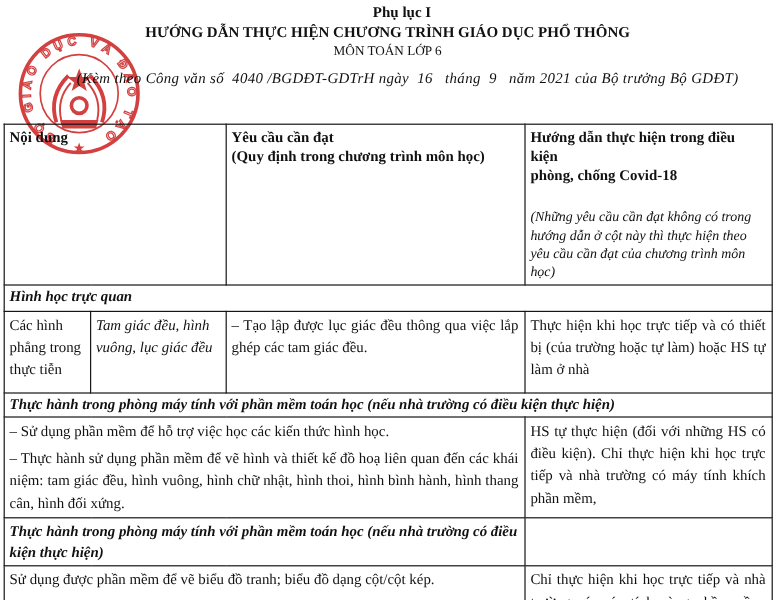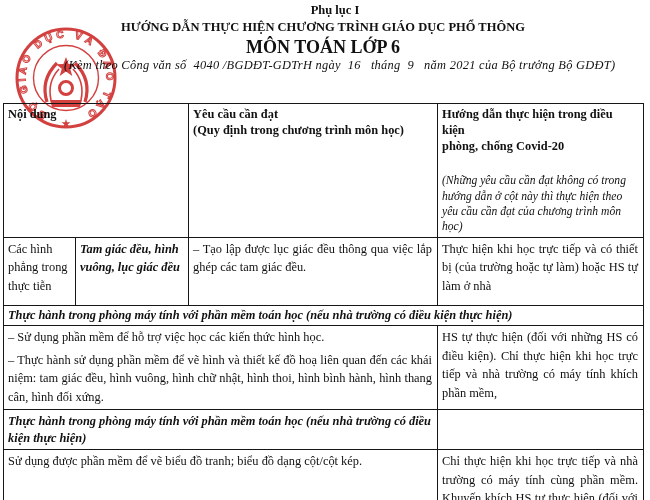--- a/index.html
+++ b/index.html
@@ -5,21 +5,21 @@
   * { margin: 0; padding: 0; box-sizing: border-box; }
   html, body { width: 650px; height: 500px; background: #ffffff; overflow: hidden; }
   body {
     position: relative;
     font-family: "Liberation Serif", "DejaVu Serif", serif;
     color: #111;
   }
   .hdr { position: absolute; left: 0; width: 646px; text-align: center; }
   .hdr-appendix  { top: 3px;  font-size: 12.5px; font-weight: bold; padding-left: 24px; }
   .hdr-title1    { top: 20px; font-size: 12.5px; font-weight: bold; }
-  .hdr-title2    { top: 37px; font-size: 18px; font-weight: bold; }
+  .hdr-title2    { top: 37px; font-size: 11px; font-weight: normal; }
   .hdr-subtitle  {
     position: absolute; top: 58px; left: 64px;
     font-size: 12.4px; font-style: italic;
     white-space: pre; letter-spacing: 0.3px;
   }
 
   
   .stamp {
     position: absolute; left: 6px; top: 18px; width: 120px; height: 120px;
     mix-blend-mode: multiply; opacity: 0.9; pointer-events: none;
@@ -40,21 +40,21 @@
   table.doc td {
     border: 1.5px solid #161616;
     vertical-align: top;
     padding: 2px 5px 2px 4px;
     overflow: hidden;
   }
   td.hcell { vertical-align: middle; text-align: left; font-weight: bold; padding: 2px 3px; line-height: 1.3; }
   .covid-note { font-weight: normal; font-style: italic; font-size: 11.6px; line-height: 1.32; margin-top: 19px; }
   td.section { font-weight: bold; font-style: italic; padding: 1px 5px; line-height: 1.25; vertical-align: middle; }
   .just { text-align: justify; }
-  .ital { font-style: italic; font-weight: bold; }
+  .ital { font-style: italic; }
   .para + .para { margin-top: 4px; }
 </style>
 </head>
 <body>
 
 <div class="hdr hdr-appendix">Phụ lục I</div>
 <div class="hdr hdr-title1">HƯỚNG DẪN THỰC HIỆN CHƯƠNG TRÌNH GIÁO DỤC PHỔ THÔNG</div>
 <div class="hdr hdr-title2">MÔN TOÁN LỚP 6</div>
 <div class="hdr-subtitle">(Kèm theo Công văn số  4040 /BGDĐT-GDTrH ngày  16   tháng  9   năm 2021 của Bộ trưởng Bộ GDĐT)</div>
 
@@ -92,25 +92,28 @@
       <tr style="height:90px">
     <td class="hcell" colspan="2">
       <span>Nội dung</span>
     </td>
     <td class="hcell">
       <div>Yêu cầu cần đạt</div>
       <div>(Quy định trong chương trình môn học)</div>
     </td>
     <td class="hcell">
       <div>Hướng dẫn thực hiện trong điều kiện</div>
-      <div>phòng, chống Covid-20</div>
+      <div>phòng, chống Covid-18</div>
       <div class="covid-note">(Những yêu cầu cần đạt không có trong hướng dẫn ở cột này thì thực hiện theo yêu cầu cần đạt của chương trình môn học)</div>
     </td>
   </tr>
 
+  <tr style="height:22px">
+    <td class="section" colspan="4">Hình học trực quan</td>
+  </tr>
 
   <tr style="height:68px">
     <td>Các hình phẳng trong thực tiễn</td>
     <td class="ital">Tam giác đều, hình vuông, lục giác đều</td>
     <td class="just">– Tạo lập được lục giác đều thông qua việc lắp ghép các tam giác đều.</td>
     <td class="just">Thực hiện khi học trực tiếp và có thiết bị (của trường hoặc tự làm) hoặc HS tự làm ở nhà</td>
   </tr>
 
   <tr style="height:18px">
     <td class="section" colspan="4">Thực hành trong phòng máy tính với phần mềm toán học (nếu nhà trường có điều kiện thực hiện)</td>

